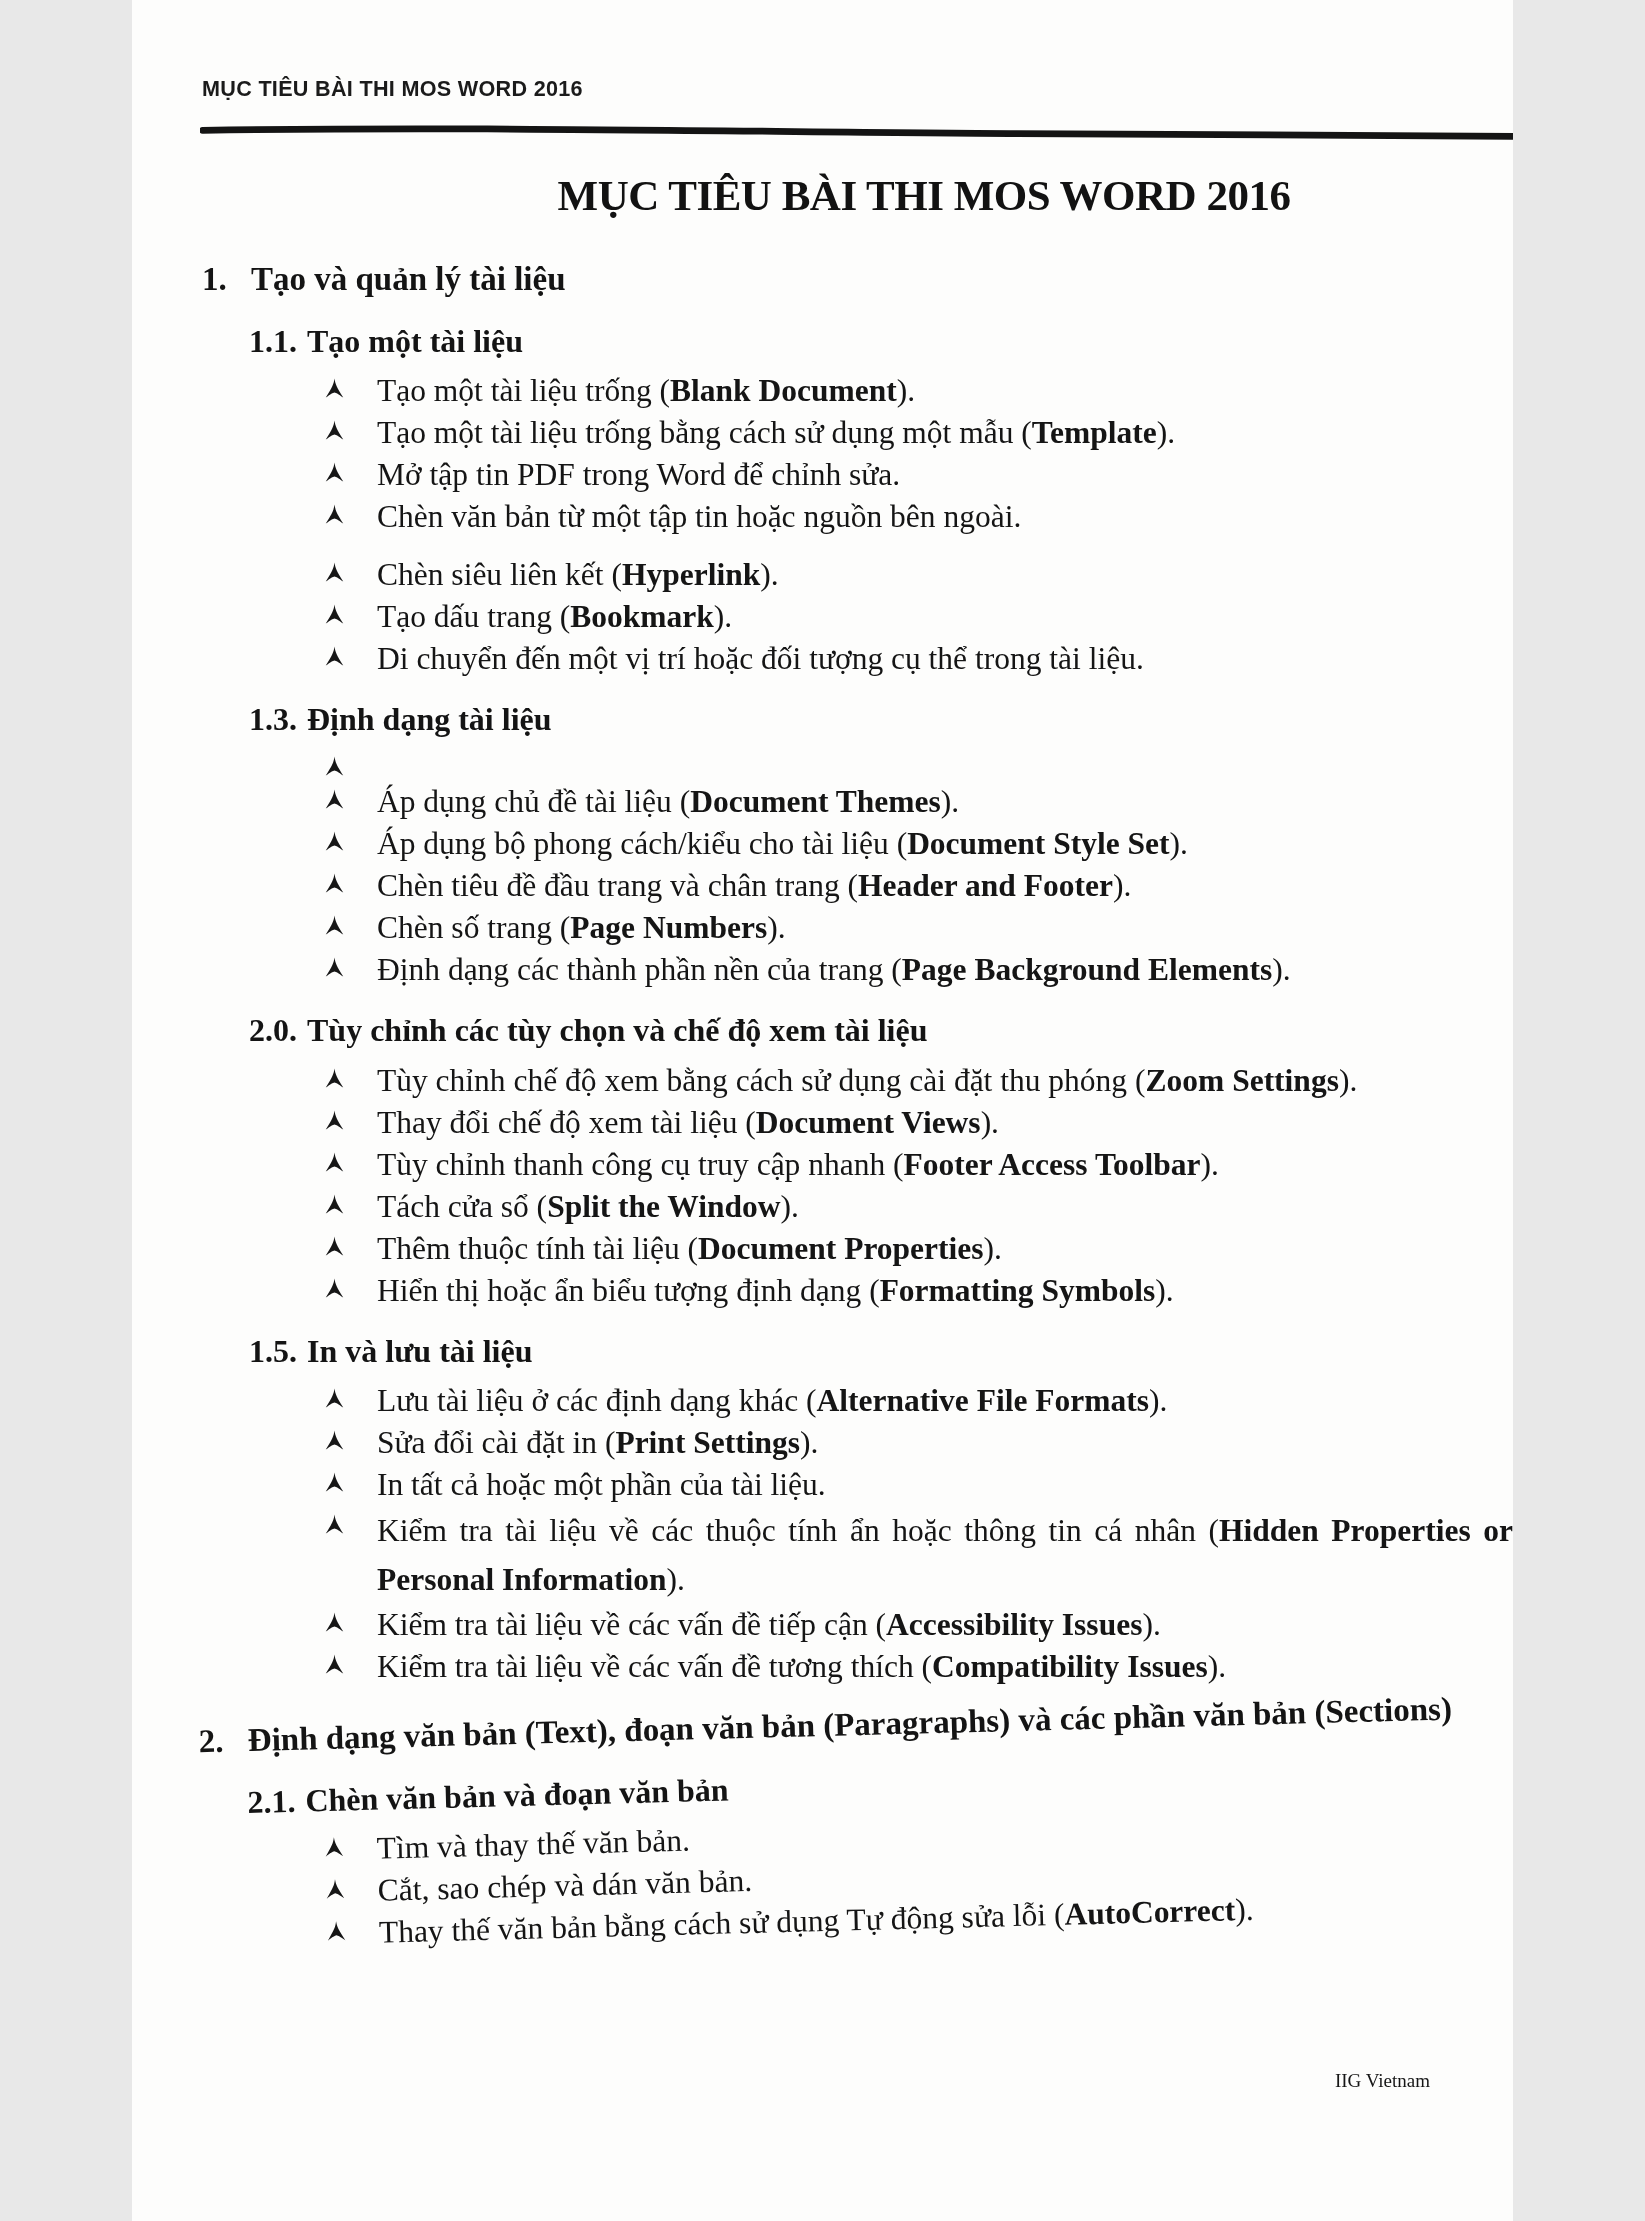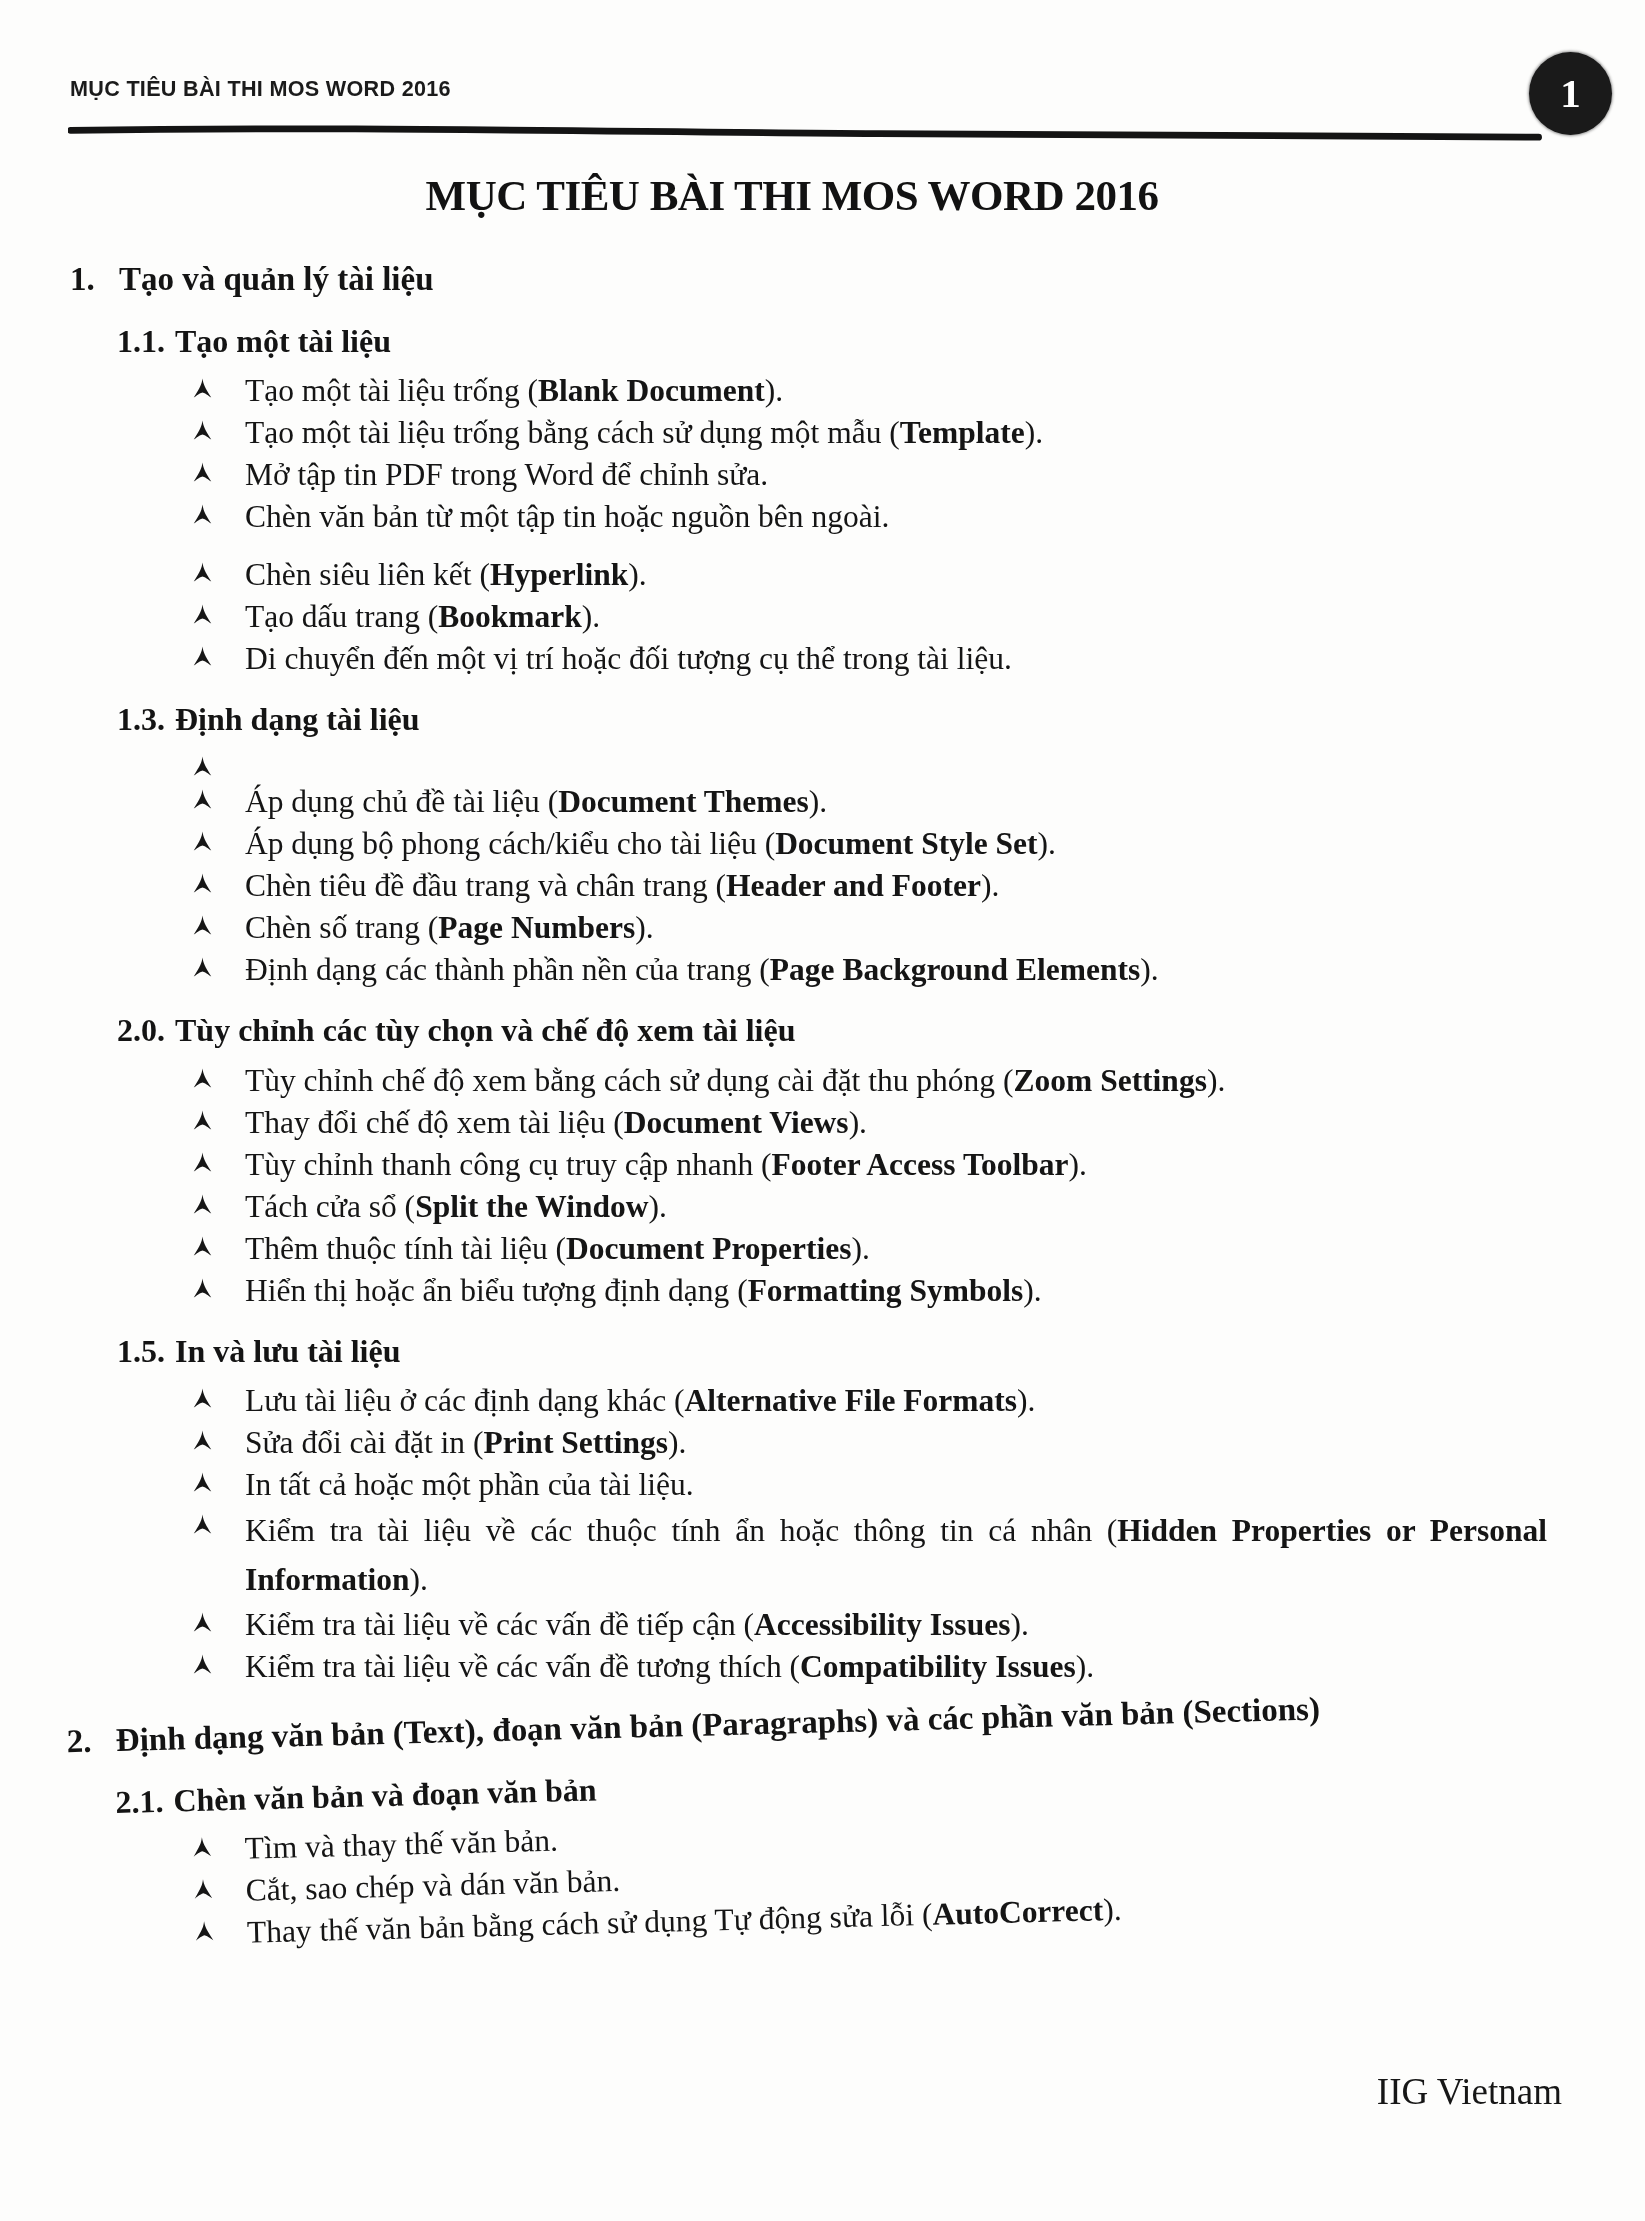--- a/index.html
+++ b/index.html
@@ -1,17 +1,17 @@
 <!DOCTYPE html>
 <html lang="vi" style="font-size:14.4px"><head>
 <meta charset="utf-8">
 <style>
   html,body{margin:0;padding:0;background:#e8e8e8;}
   .page{
-    position:relative;width:1645px;height:2221px;margin:0 auto;
+    position:relative;width:1381px;height:2221px;margin:0 auto;
     background:#fdfdfc;color:#141414;overflow:hidden;
     font-family:"Liberation Serif","DejaVu Serif",serif;
   }
   
   .running-header{
     position:absolute;left:70px;top:76px;
     font-family:"Liberation Sans","DejaVu Sans",sans-serif;
     font-size:21.6px;font-weight:bold;letter-spacing:0.3px;color:#1b1b1b;
   }
   .header-rule{position:absolute;left:68px;top:124px;}
@@ -34,21 +34,21 @@
   .section:nth-child(2) .sec-head{margin-top:31px;}
   .sub-head{display:flex;margin:18px 0 0 117px;font-size:32px;font-weight:bold;line-height:43px;}
   .sub-num{width:58px;flex:none;}
   ul.items{list-style:none;margin:7.2px 0 16px 193px;padding:0;}
   li.item{display:flex;align-items:flex-start;}
   .bullet{flex:none;width:19px;margin:8px 33px 0 0;}
   .item-text{width:1302px;font-size:31.5px;line-height:42px;color:#151515;}
   .item-text b{font-weight:bold;}
   li.item.justified .item-text{text-align:justify;line-height:49px;}
   
-  .page-footer{position:absolute;top:2070px;right:83px;font-size:37px;color:#161616;}
+  .page-footer{position:absolute;top:2070px;right:83px;font-size:19px;color:#161616;}
 </style>
 </head>
 <body>
 
 <div class="page">
 
   <div class="running-header">MỤC TIÊU BÀI THI MOS WORD 2016</div>
 
   <svg class="header-rule" width="1476" height="20" viewBox="0 0 1640 22" aria-hidden="true">
     <path d="M3 7 C 300 2.5, 560 8, 900 10.5 C 1200 12.5, 1480 13.5, 1634 14.5" fill="none" stroke="#141414" stroke-width="7.5" stroke-linecap="round"></path>

